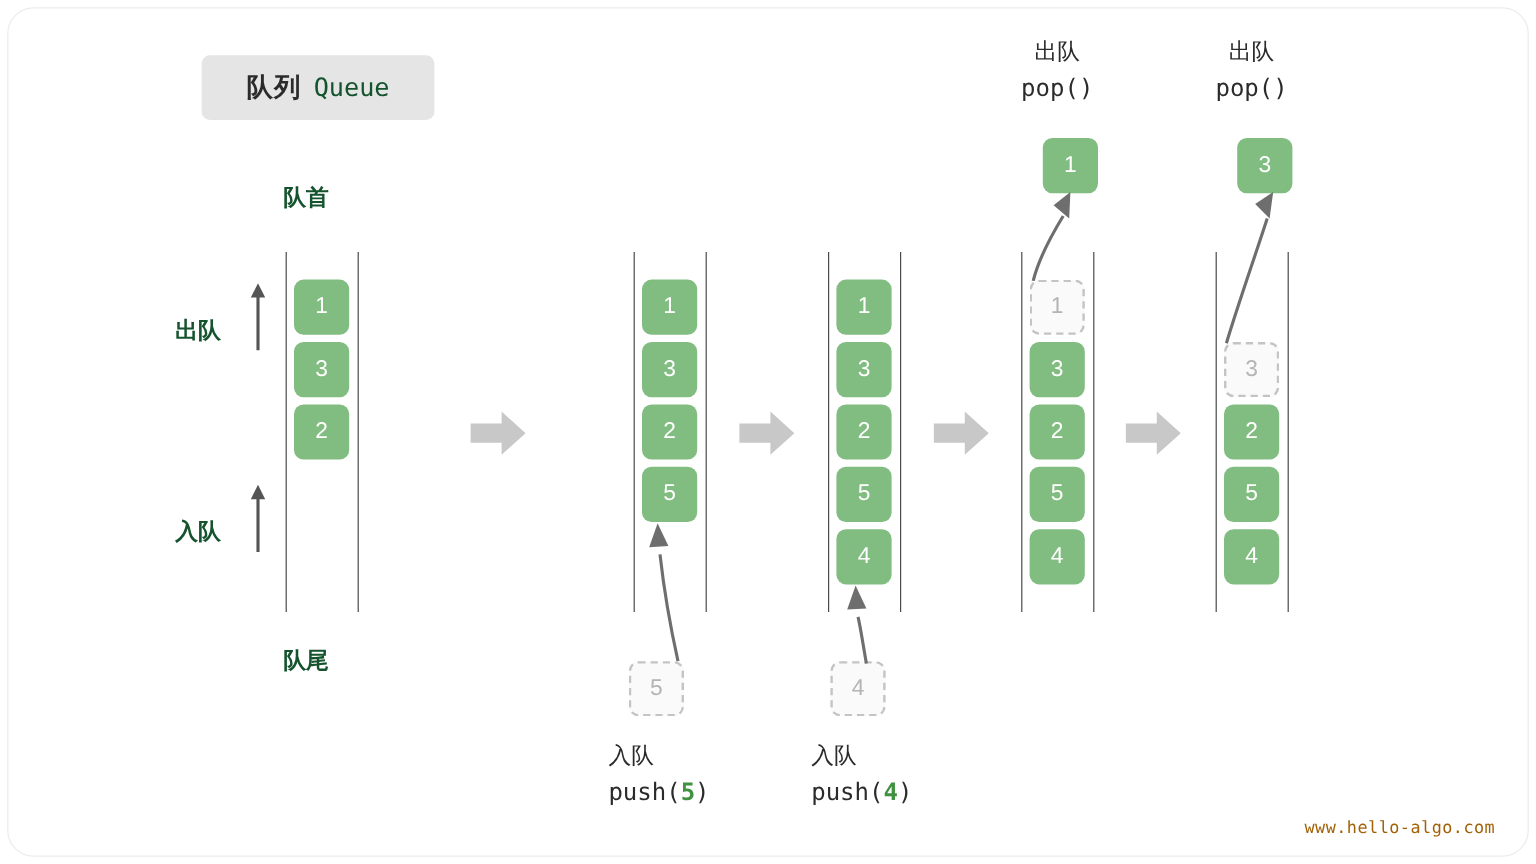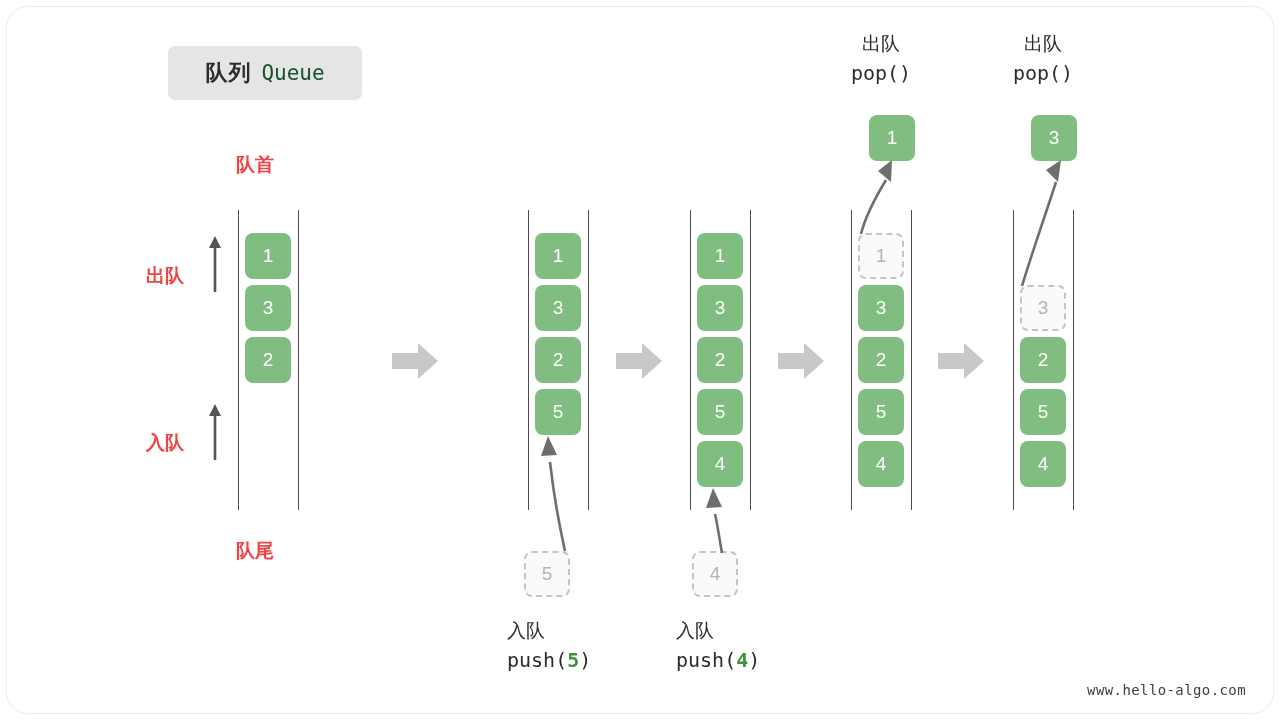--- a/index.html
+++ b/index.html
@@ -50,21 +50,21 @@
   }
   .title-en {
     font-family: "DejaVu Sans Mono", monospace;
     font-size: 21px;
     color: #14532d;
   }
 
   
   .lbl {
     position: absolute;
-    color: #ef4444;
+    color: #14532d;
     font-weight: bold;
     font-size: 19px;
     white-space: nowrap;
   }
   .lbl-head { left: 236px; top: 152px; }
   .lbl-tail { left: 236px; top: 538px; }
   .lbl-deq  { left: 146px; top: 263px; }
   .lbl-enq  { left: 146px; top: 430px; }
 
   
@@ -138,21 +138,21 @@
   }
   .caption.centered { text-align: center; }
 
   
   #watermark {
     position: absolute;
     right: 34px;
     bottom: 22px;
     font-family: "DejaVu Sans Mono", monospace;
     font-size: 14px;
-    color: #404040;
+    color: #a16207;
     letter-spacing: 0.4px;
   }
 </style>
 </head>
 <body>
 
 <div id="stage">
   <div id="card"></div>
 
   <div class="title-badge">

